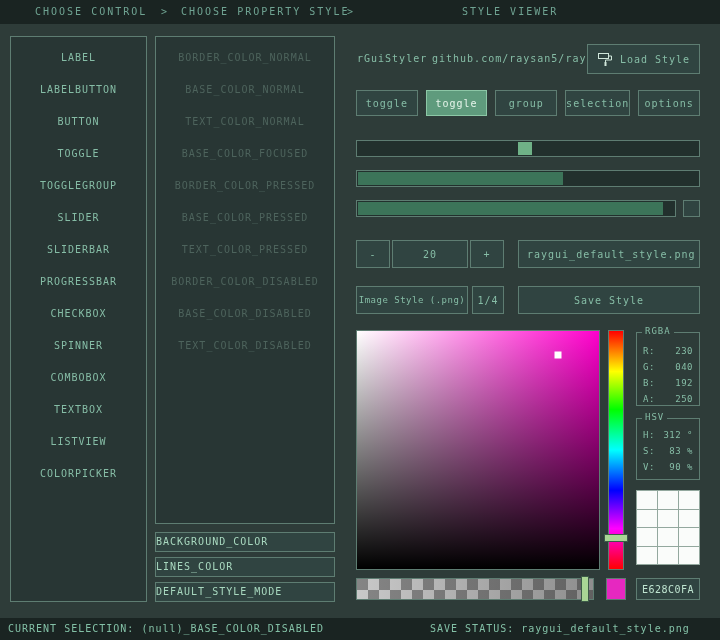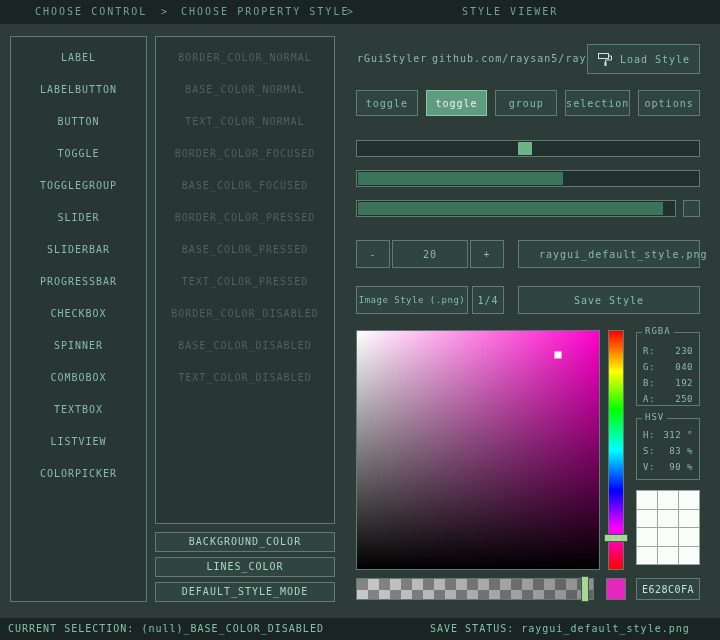--- a/index.html
+++ b/index.html
@@ -19,21 +19,21 @@
   .topbar span{position:absolute;line-height:24px;letter-spacing:2px;color:#6fa392;white-space:nowrap}
   .statusbar{left:0;top:618px;width:720px;height:22px;background:var(--bar-bg);}
   .statusbar span{position:absolute;line-height:22px;color:#83c0a6;white-space:nowrap}
   
   .panel{border:1px solid var(--border);background:var(--panel-bg);padding-top:5px}
   .controls-panel{left:10px;top:36px;width:137px;height:566px}
   .props-panel{left:155px;top:36px;width:180px;height:488px}
   .list-item{height:32px;line-height:32px;text-align:center;color:var(--text);cursor:pointer;white-space:nowrap;overflow:hidden}
   .props-panel .list-item{color:var(--text-dim)}
   .prop-btn{border:1px solid var(--border);background:var(--btn-bg);height:20px;line-height:18px;
-            text-align:center;color:var(--text-bright);cursor:pointer;white-space:nowrap}
+            color:var(--text-bright);cursor:pointer;white-space:nowrap}
   
   .box{border:1px solid var(--border);background:var(--btn-bg);color:var(--text);
        display:flex;align-items:center;justify-content:center;white-space:nowrap}
   .tgl{flex:1;border:1px solid var(--border);background:var(--btn-bg);color:var(--text);
        display:flex;align-items:center;justify-content:center;cursor:pointer}
   .tgl.active{background:var(--active-bg);border-color:var(--active-border);color:var(--active-text)}
   .toggle-row{left:356px;top:90px;width:344px;height:26px;display:flex;gap:8px}
   
   .track{border:1px solid var(--border);background:var(--track-bg);overflow:visible}
   .fillbar{position:absolute;left:1px;top:1px;bottom:1px;background:var(--fill)}
@@ -88,21 +88,20 @@
     <div class="list-item">COMBOBOX</div>
     <div class="list-item">TEXTBOX</div>
     <div class="list-item">LISTVIEW</div>
     <div class="list-item">COLORPICKER</div>
   </div>
 
   <div class="abs panel props-panel">
     <div class="list-item">BORDER_COLOR_NORMAL</div>
     <div class="list-item">BASE_COLOR_NORMAL</div>
     <div class="list-item">TEXT_COLOR_NORMAL</div>
-    <div class="list-item">BORDER_COLOR_FOCUSED</div>
     <div class="list-item">BASE_COLOR_FOCUSED</div>
     <div class="list-item">BORDER_COLOR_PRESSED</div>
     <div class="list-item">BASE_COLOR_PRESSED</div>
     <div class="list-item">TEXT_COLOR_PRESSED</div>
     <div class="list-item">BORDER_COLOR_DISABLED</div>
     <div class="list-item">BASE_COLOR_DISABLED</div>
     <div class="list-item">TEXT_COLOR_DISABLED</div>
   </div>
 
   <div class="abs prop-btn" style="left:155px;top:532px;width:180px">BACKGROUND_COLOR</div>
@@ -137,21 +136,21 @@
     <div class="fillbar" style="width: 60%;"></div>
   </div>
   <div class="abs track" style="left:356px;top:200px;width:320px;height:17px">
     <div class="fillbar" style="width: 96%;"></div>
   </div>
   <div class="abs box" style="left:683px;top:200px;width:17px;height:17px"></div>
 
   <div class="abs box" style="left:356px;top:240px;width:34px;height:28px">-</div>
   <div class="abs box" style="left:392px;top:240px;width:76px;height:28px">20</div>
   <div class="abs box" style="left:470px;top:240px;width:34px;height:28px">+</div>
-  <div class="abs box" style="left:518px;top:240px;width:182px;height:28px;justify-content:flex-start;padding-left:20px">raygui_default_style.png</div>
+  <div class="abs box" style="left:518px;top:240px;width:182px;height:28px;justify-content:flex-start;padding-left:8px">raygui_default_style.png</div>
 
   <div class="abs box" style="left:356px;top:286px;width:112px;height:28px;font-size:9px;letter-spacing:0.5px">Image Style (.png)</div>
   <div class="abs box" style="left:472px;top:286px;width:32px;height:28px">1/4</div>
   <div class="abs box" style="left:518px;top:286px;width:182px;height:28px">Save Style</div>
 
   <div class="abs picker" style="background: linear-gradient(to top, rgb(0, 0, 0), rgba(0, 0, 0, 0)), linear-gradient(to right, rgb(255, 255, 255), rgb(255, 0, 204));">
     <div class="picker-cursor" style="left: 83%; top: 10%;"></div>
   </div>
   <div class="abs hue-bar"></div>
   <div class="abs hue-handle-wrap">

